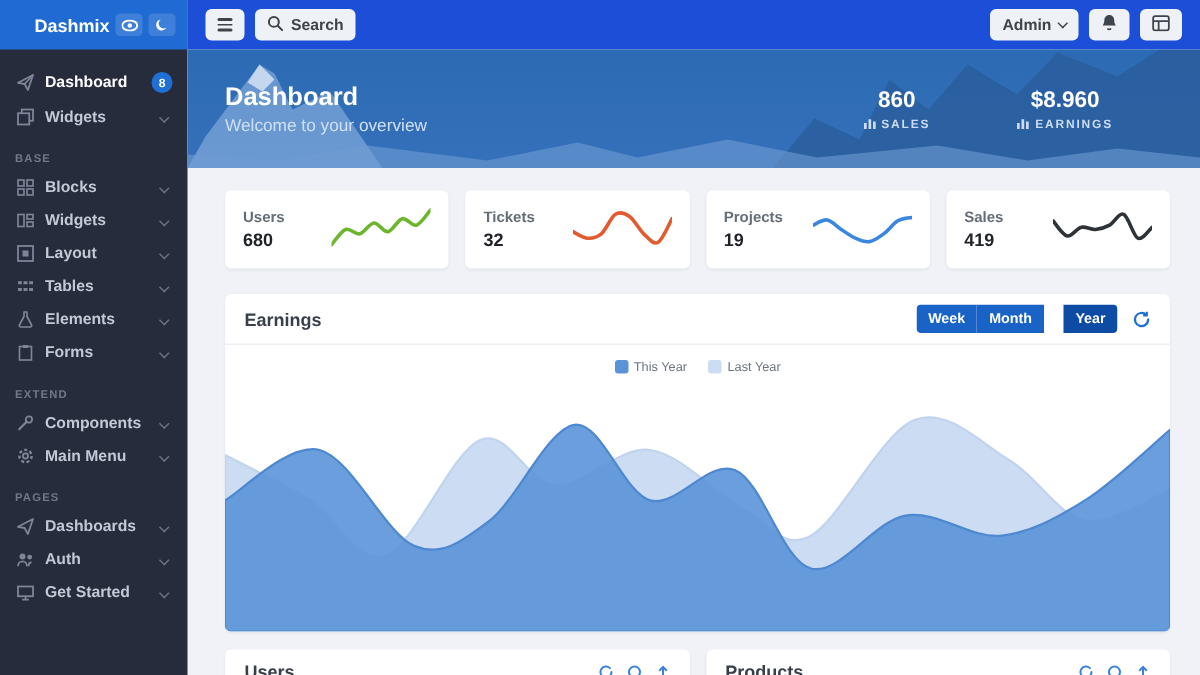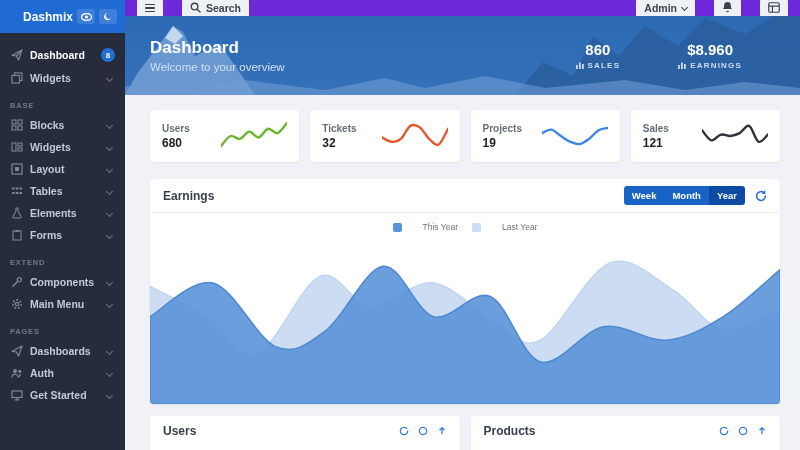--- a/index.html
+++ b/index.html
@@ -19,21 +19,21 @@
   .si { width:13px; display:flex; align-items:center; justify-content:center; color:#7d8697; }
   .si svg { display:block; }
   .chev { width:5px; height:5px; border-right:1.4px solid #6a7385; border-bottom:1.4px solid #6a7385;
           transform:rotate(45deg); margin-right:3px; }
   .badge { background:#1f6fd4; color:#fff; font-size:8px; font-weight:bold; min-width:14px; height:14px;
            border-radius:8px; display:flex; align-items:center; justify-content:center; padding:0 3px; }
   .sec-label { font-size:7.5px; letter-spacing:.8px; color:#6f7989; font-weight:bold; padding:12px 10px 4px 10px; }
 
   
   .main { flex:1; display:flex; flex-direction:column; overflow:hidden; }
-  .topbar { height:16px; background:#6d28d9; display:flex; align-items:center; padding:0 12px; gap:19px; }
+  .topbar { height:33px; background:#1d4ed8; display:flex; align-items:center; padding:0 12px; gap:7px; }
   .tb-btn { background:#eef1f6; border:none; border-radius:4px; height:21px; display:flex; align-items:center;
             gap:5px; padding:0 8px; font-size:10.5px; color:#3e444c; font-weight:bold; cursor:pointer; }
   .burger { display:flex; flex-direction:column; gap:2px; }
   .burger span { width:10px; height:1.6px; background:#3e444c; border-radius:1px; }
   .spacer { flex:1; }
 
   
   .hero { height:79px; position:relative; background:linear-gradient(180deg,#2c6ab4 0%,#3571ba 100%); overflow:hidden; }
   .hero svg.mountains { position:absolute; inset:0; width:100%; height:100%; }
   .hero-inner { position:absolute; inset:0; display:flex; align-items:center; padding:0 30px 0 25px; }
@@ -51,24 +51,24 @@
   .stat-card { height:52px; display:flex; align-items:center; padding:8px 12px; justify-content:space-between; }
   .st-lbl { font-size:10px; color:#646e78; font-weight:bold; margin-bottom:2px; }
   .st-val { font-size:12px; color:#202328; font-weight:bold; }
   .spark { width:66px; height:34px; }
 
   .earnings-card { margin-top:17px; overflow:hidden; }
   .ec-header { display:flex; align-items:center; padding:7px 13px; border-bottom:1px solid #ebeef3; }
   .ec-title { font-size:12px; font-weight:bold; color:#373f4b; flex:1; }
   .btn-group { display:flex; border-radius:3px; overflow:hidden; }
   .bg-btn { border:none; background:#1a63c6; color:#fff; font-size:9.5px; font-weight:bold; padding:4px 8px; cursor:pointer; }
-  .bg-btn.active { background:#0d4ba5; }
+  .bg-btn.active { background:#0d4ba5;margin-left:13px; }
   .refresh-btn { background:none; border:none; margin-left:10px; cursor:pointer; display:flex; align-items:center; }
   .legend { display:flex; justify-content:center; gap:14px; padding:9px 0 2px 0; }
-  .lg-item { display:flex; align-items:center; gap:21px; font-size:8.5px; color:#6c7480; }
+  .lg-item { display:flex; align-items:center; gap:4px; font-size:8.5px; color:#6c7480; }
   .lg-sq { width:9px; height:9px; border-radius:2px; background:#ccc; }
   .big-chart { display:block; width:100%; height:168px; margin-top:2px; }
 
   .bottom-row { display:grid; grid-template-columns:1fr 1fr; gap:11px; margin-top:12px; }
   .bt-card { height:60px; }
   .bt-header { display:flex; align-items:center; padding:8px 13px; }
   .bt-title { font-size:12px; font-weight:bold; color:#373f4b; flex:1; }
   .bt-actions { display:flex; gap:9px; }
   .bt-actions button { background:none; border:none; color:#3c82dc; cursor:pointer; display:flex; align-items:center; }
 </style>
@@ -348,21 +348,21 @@
               <div class="st-lbl">Projects</div>
                <div class="st-val">19</div>
             </div>
           <svg class="spark" viewBox="0 0 100 40" preserveAspectRatio="none">
               <path fill="none" stroke="#3b86e0" stroke-width="2.4" stroke-linecap="round" vector-effect="non-scaling-stroke" d="M0,16.6 C2.4,15.9 9.5,12.0 14.3,12.5 C19.0,13.1 23.8,17.6 28.6,20.0 C33.3,22.4 38.1,25.2 42.9,26.8 C47.6,28.4 52.4,30.1 57.1,29.5 C61.9,29.0 66.7,26.1 71.4,23.4 C76.2,20.7 81.0,15.4 85.7,13.2 C90.5,11.0 97.6,10.9 100.0,10.5"></path>
             </svg>
         </div>
         <div class="card stat-card">
           <div>
               <div class="st-lbl">Sales</div>
-               <div class="st-val">121</div>
+               <div class="st-val">419</div>
             </div>
           <svg class="spark" viewBox="0 0 100 40" preserveAspectRatio="none">
               <path fill="none" stroke="#2e3338" stroke-width="2.4" stroke-linecap="round" vector-effect="non-scaling-stroke" d="M0,13.200000000000003 C2.4,15.2 9.5,24.3 14.3,25.1 C19.0,25.9 23.8,19.1 28.6,18.3 C33.3,17.4 38.1,20.3 42.9,20.0 C47.6,19.7 52.4,18.6 57.1,16.6 C61.9,14.6 66.7,6.4 71.4,8.1 C76.2,9.8 81.0,25.1 85.7,26.8 C90.5,28.5 97.6,19.7 100.0,18.3"></path>
             </svg>
         </div>
       </div>
 
       <div class="card earnings-card">
         <div class="ec-header">
           <div class="ec-title">Earnings</div>

